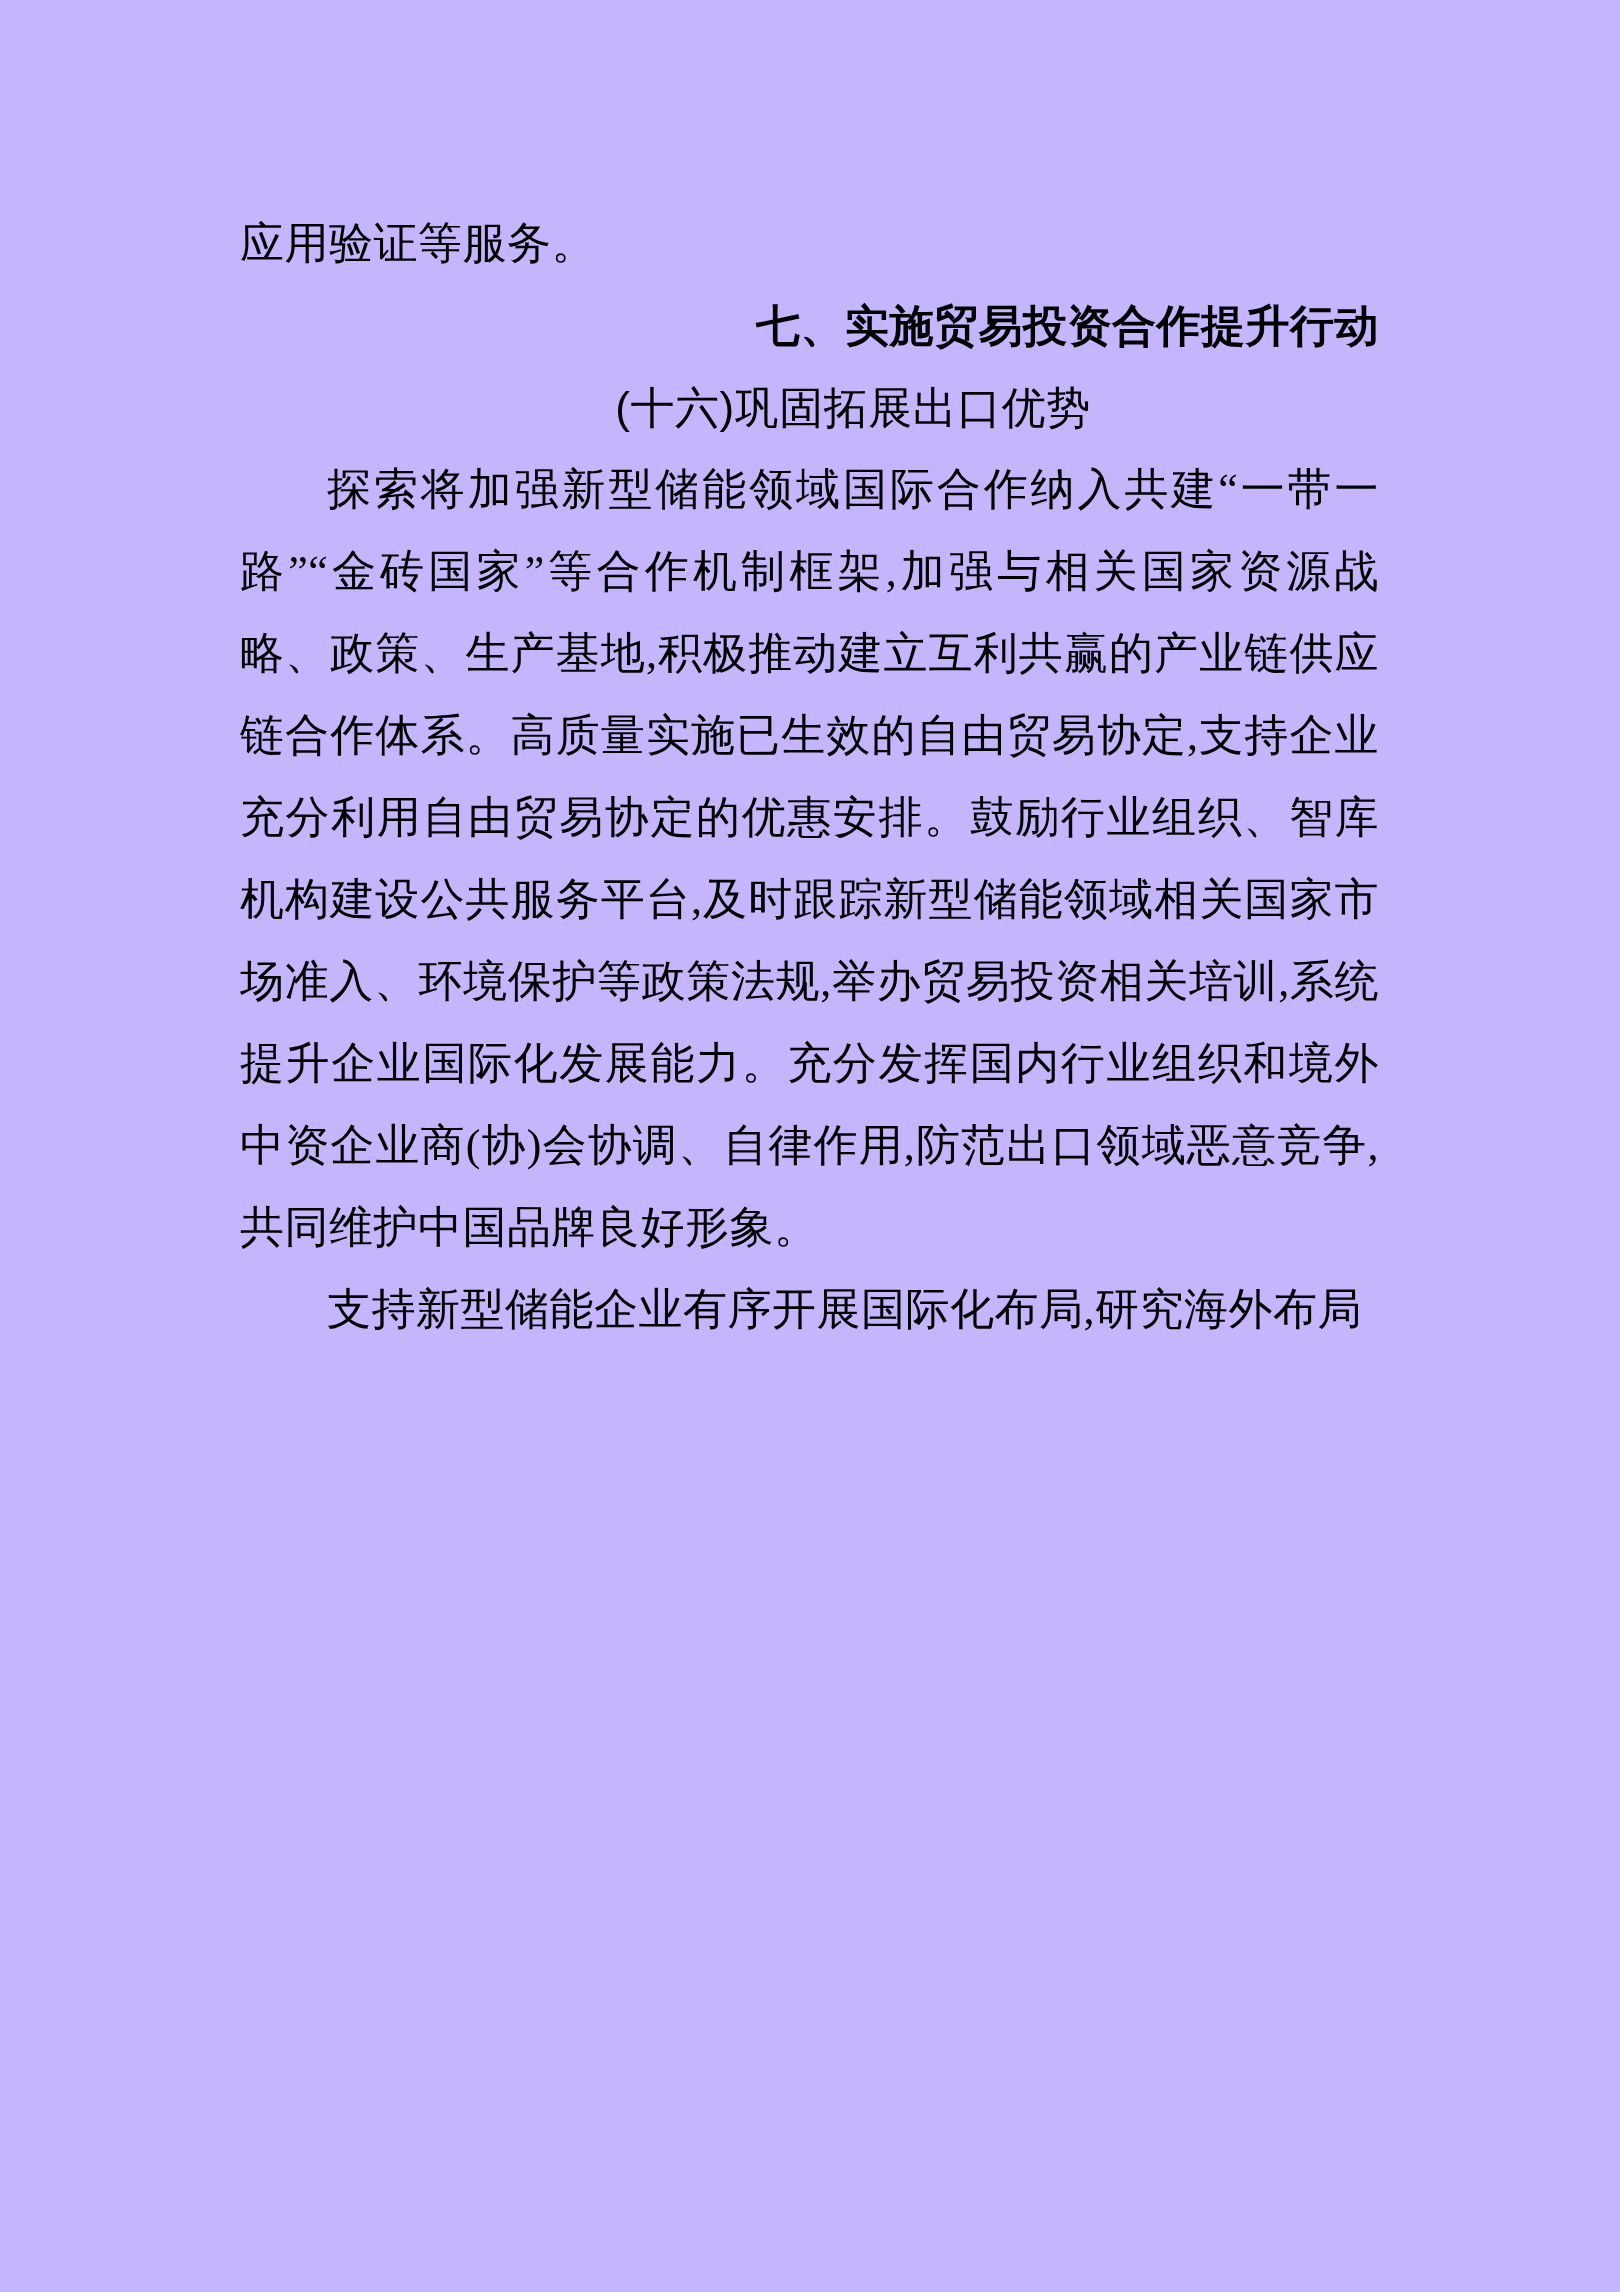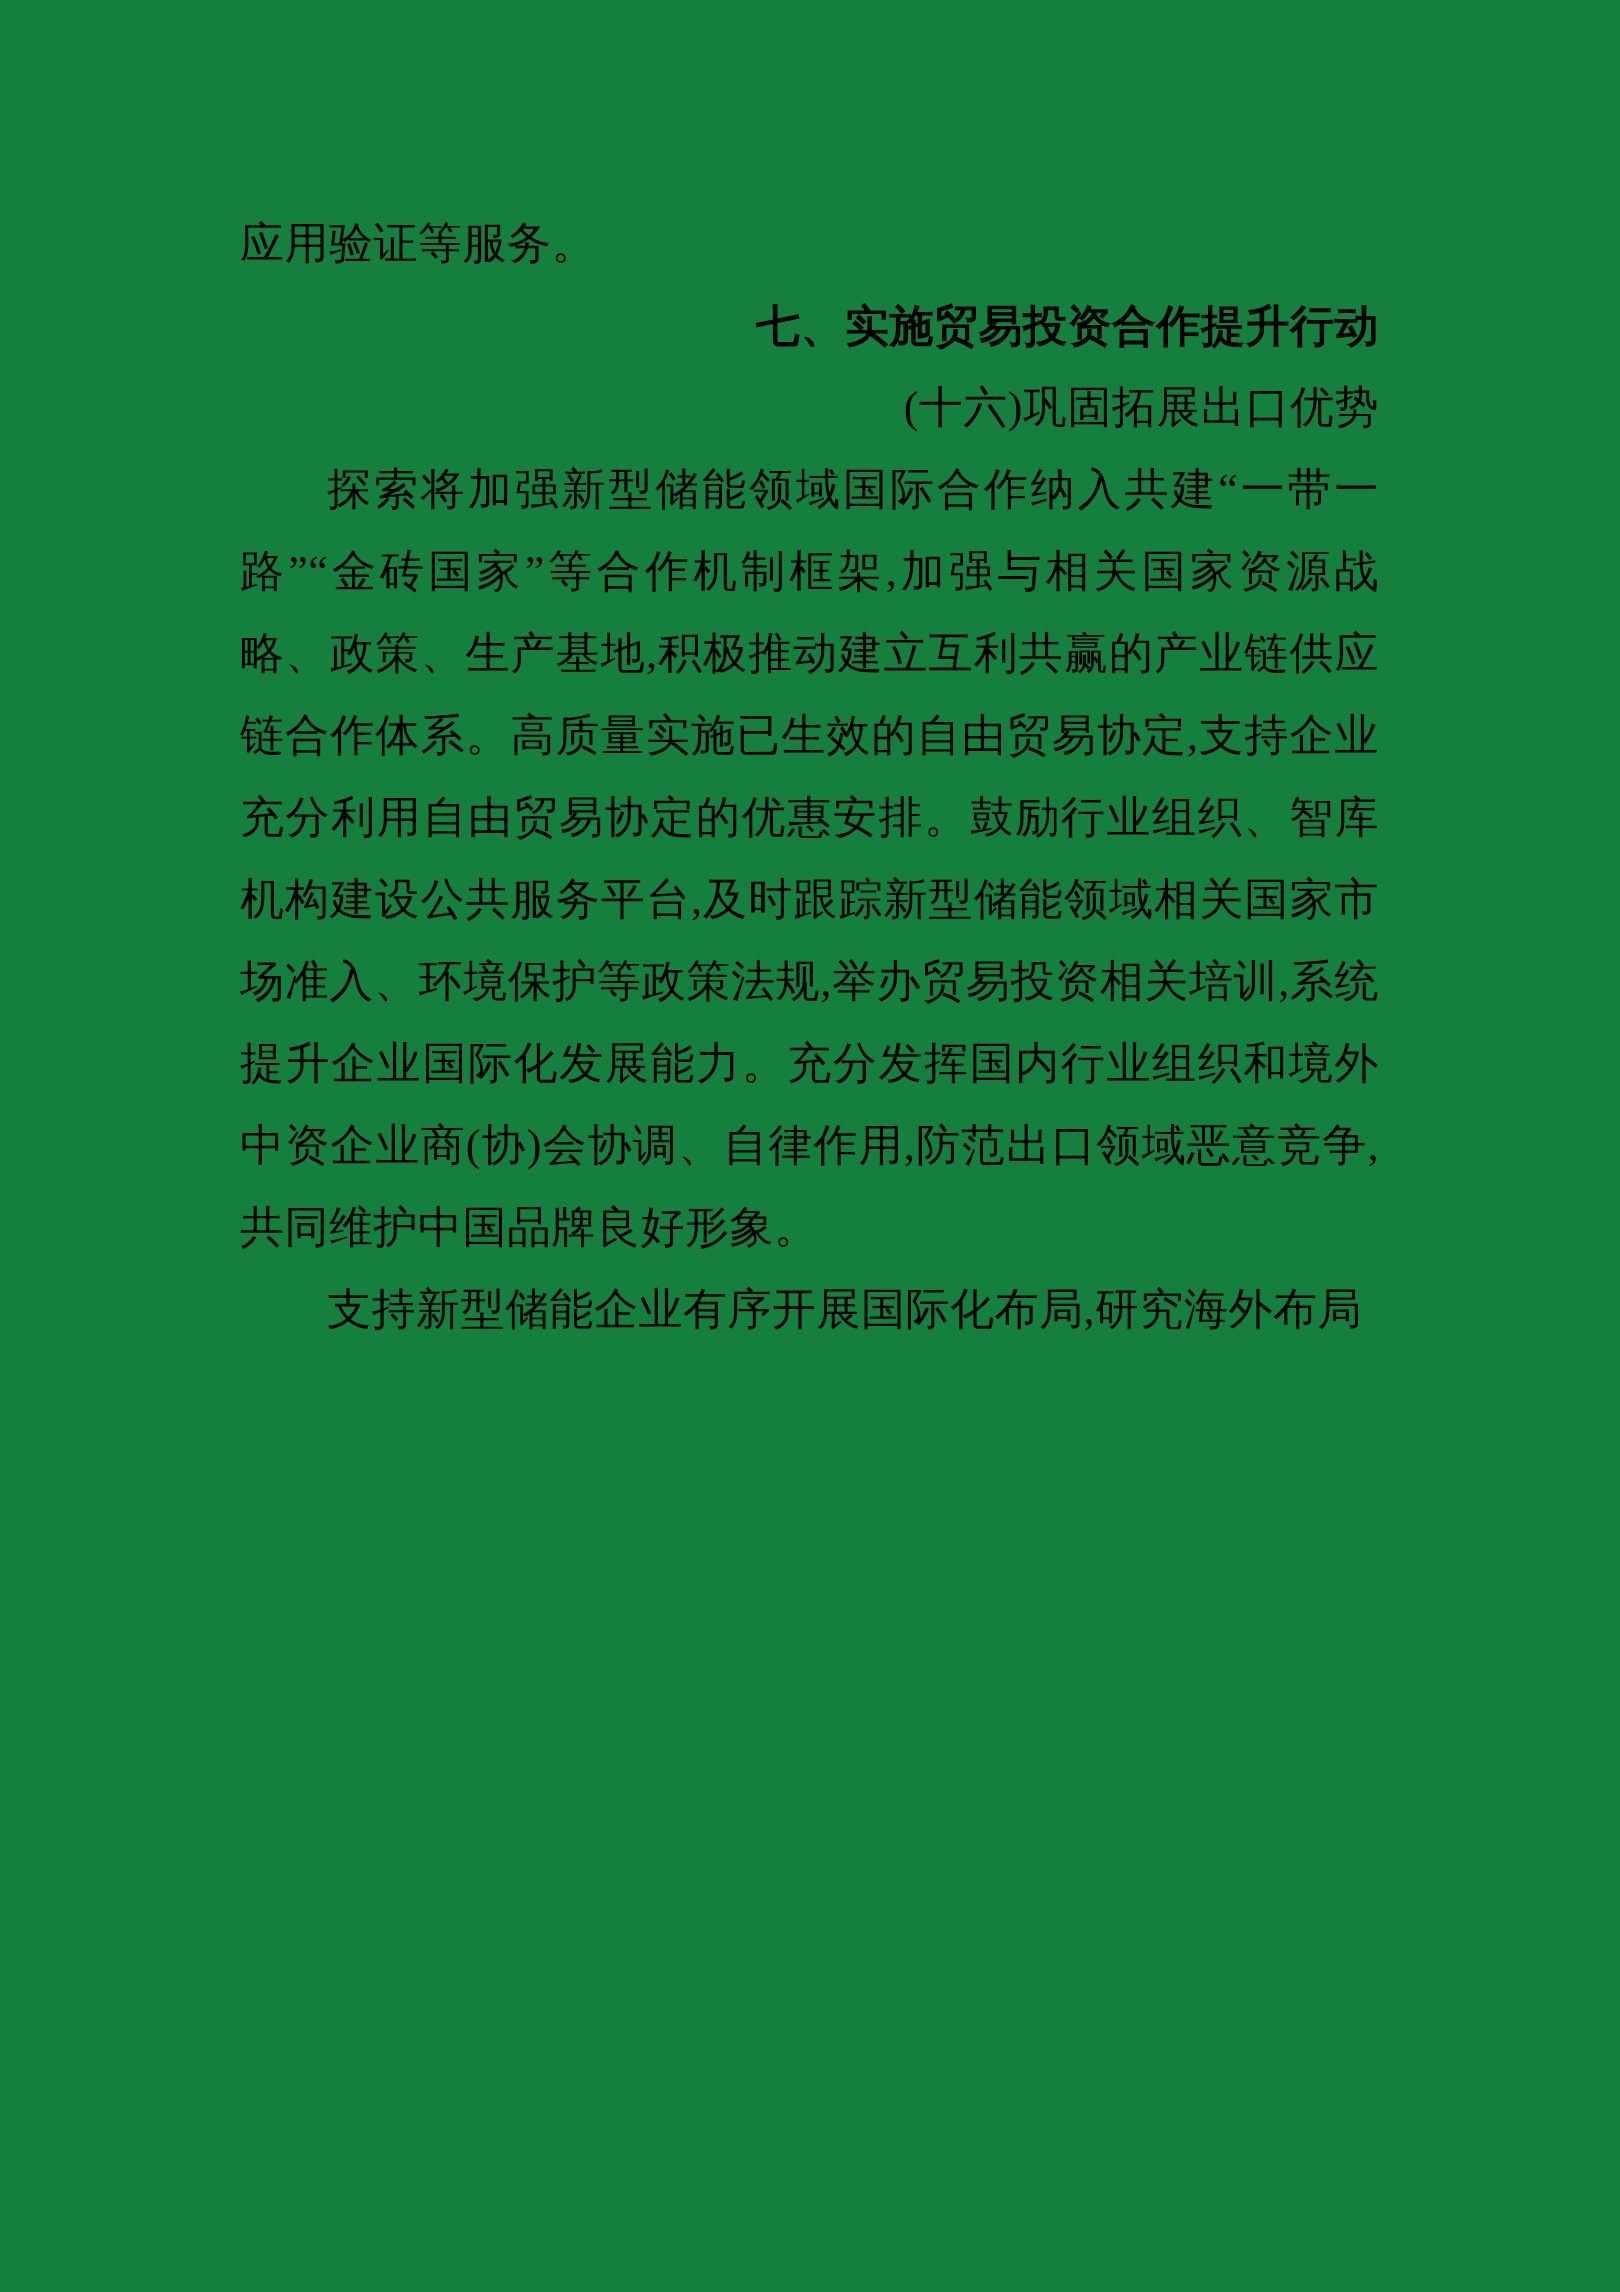--- a/index.html
+++ b/index.html
@@ -11,21 +11,21 @@
     height: 2293px;
     background: #ffffff;
     color: #000000;
     position: relative;
     font-family: "Liberation Serif", serif;
     overflow: hidden;
   }
   .page {
     position: absolute;
     inset: 0;
-    background: #15803d;
+    background: #c4b5fd;
   }
   .text-block {
     position: absolute;
     left: 240px;
     top: 203px;
     width: 1139px;
     font-size: 44px;
     line-height: 82px;
     text-align: justify;
     text-justify: inter-ideograph;
@@ -38,22 +38,22 @@
     text-indent: 87px;
   }
   .chapter-heading {
     text-indent: 87px;
     font-family: "Liberation Sans", sans-serif;
     font-weight: bold;
     text-align: right;
   }
   .item-heading {
     text-indent: 87px;
-    font-family: Liberation Serif, serif;
-    text-align: right;
+    font-family: Liberation Sans, sans-serif;
+    text-align: center;
   }
   .page-number {
     position: absolute;
     top: 2109px;
     left: 0;
     width: 100%;
     text-align: center;
     font-size: 35px;
     line-height: 59px;
     font-family: "Liberation Serif", serif;

